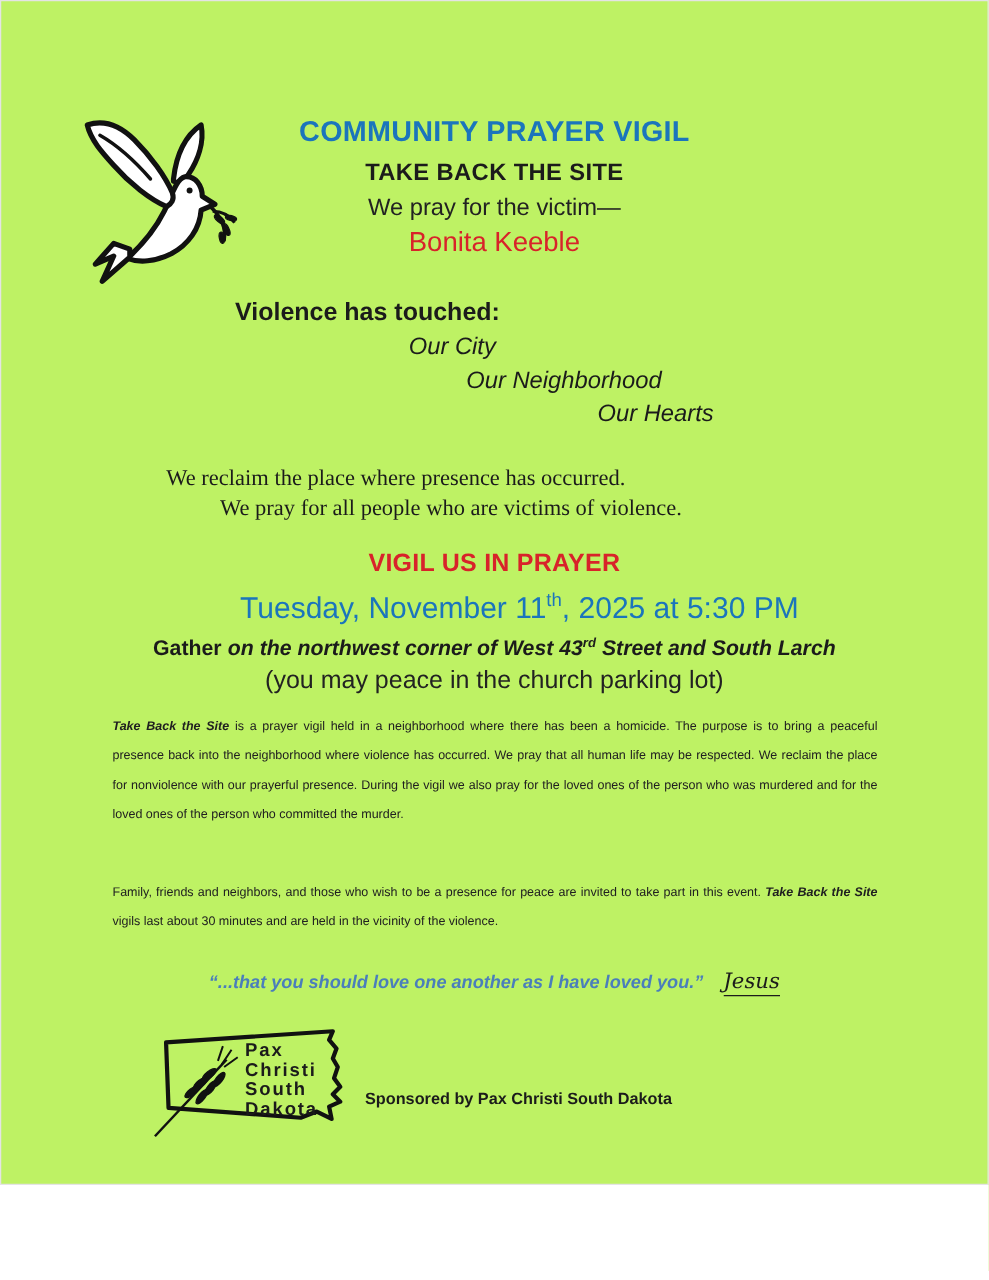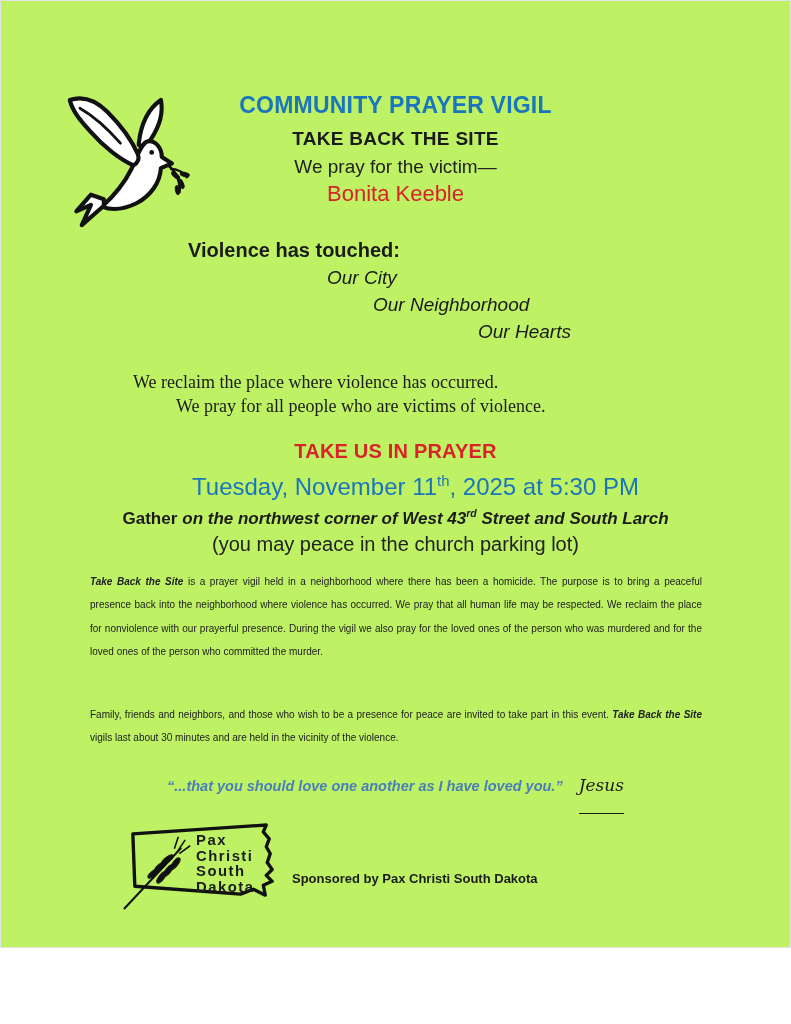--- a/index.html
+++ b/index.html
@@ -46,21 +46,21 @@
   .para{left:90px;width:612px;font-size:10px;line-height:23.4px;text-align:justify;color:#202020;}
   .p1{top:570px;}
   .p2{top:703px;}
   .emph{font-weight:bold;font-style:italic;}
 
   
   .quote{top:775px;font-size:14.5px;font-weight:bold;font-style:italic;color:var(--quote_blue);}
   .quote .attr{
     font-family:"DejaVu Serif",serif;font-weight:normal;font-style:italic;
     color:#1b1b1b;font-size:17px;margin-left:16px;border-bottom:1px solid #1b1b1b;
-    padding-bottom:18px;
+    padding-bottom:1px;
   }
 
   
   .logo-box{left:120px;top:820px;}
   .sponsor{left:292px;top:871px;font-size:13px;font-weight:bold;color:#1b1b1b;}
 </style>
 </head>
 <body>
 
 <div class="page">
@@ -94,24 +94,24 @@
   <div class="abs ctr title">COMMUNITY PRAYER VIGIL</div>
   <div class="abs ctr subtitle">TAKE BACK THE SITE</div>
   <div class="abs ctr pray-line">We pray for the victim—</div>
   <div class="abs ctr victim">Bonita Keeble</div>
 
   <div class="abs touched-heading">Violence has touched:</div>
   <div class="abs touched-item ti-0">Our City</div>
   <div class="abs touched-item ti-1">Our Neighborhood</div>
   <div class="abs touched-item ti-2">Our Hearts</div>
 
-  <div class="abs affirm af-0">We reclaim the place where violence has occurred.</div>
+  <div class="abs affirm af-0">We reclaim the place where presence has occurred.</div>
   <div class="abs affirm af-1">We pray for all people who are victims of violence.</div>
 
-  <div class="abs ctr join">TAKE US IN PRAYER</div>
+  <div class="abs ctr join">VIGIL US IN PRAYER</div>
 
   <div class="abs ctr date-line"><span>Tuesday, November 11</span><sup>th</sup><span>, 2025 at 5:30 PM</span></div>
 
   <div class="abs ctr gather-line"><span class="gather-label">Gather</span><span class="gather-loc"><span>on the northwest corner of West 43</span><sup>rd</sup><span> Street and South Larch</span></span></div>
 
   <div class="abs ctr parking">(you may peace in the church parking lot)</div>
 
   <div class="abs para p1"><span class="emph">Take Back the Site</span><span> is a prayer vigil held in a neighborhood where there has been a homicide.  The purpose is to bring a peaceful presence back into the neighborhood where violence has occurred. We pray that all human life may be respected.  We reclaim the place for nonviolence with our prayerful presence.  During the vigil we also pray for the loved ones of the person who was murdered and for the loved ones of the person who committed the murder.</span></div>
 
   <div class="abs para p2"><span>Family, friends and neighbors, and those who wish to be a presence for peace are invited to take part in this event. </span><span class="emph">Take Back the Site</span><span> vigils last about 30 minutes and are held in the vicinity of the violence.</span></div>

